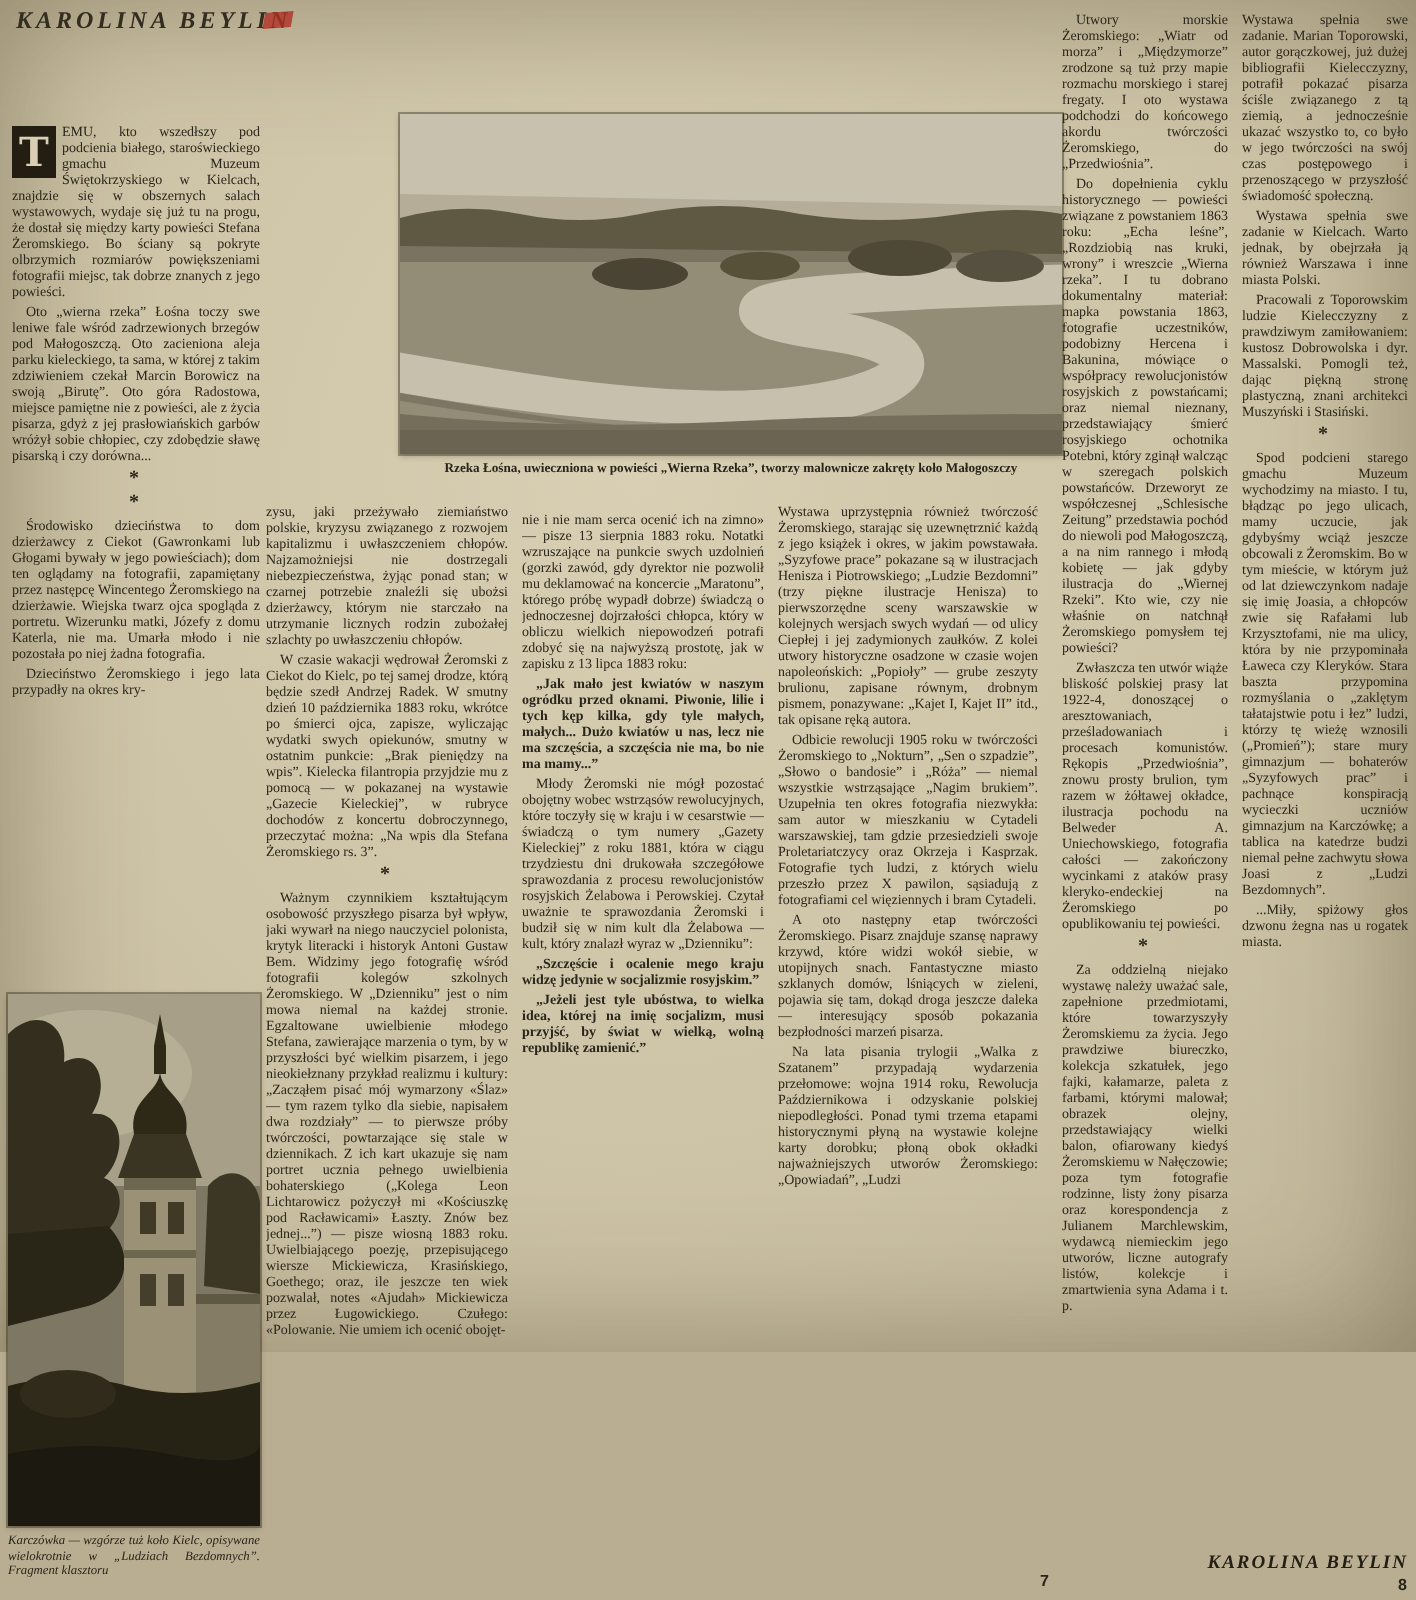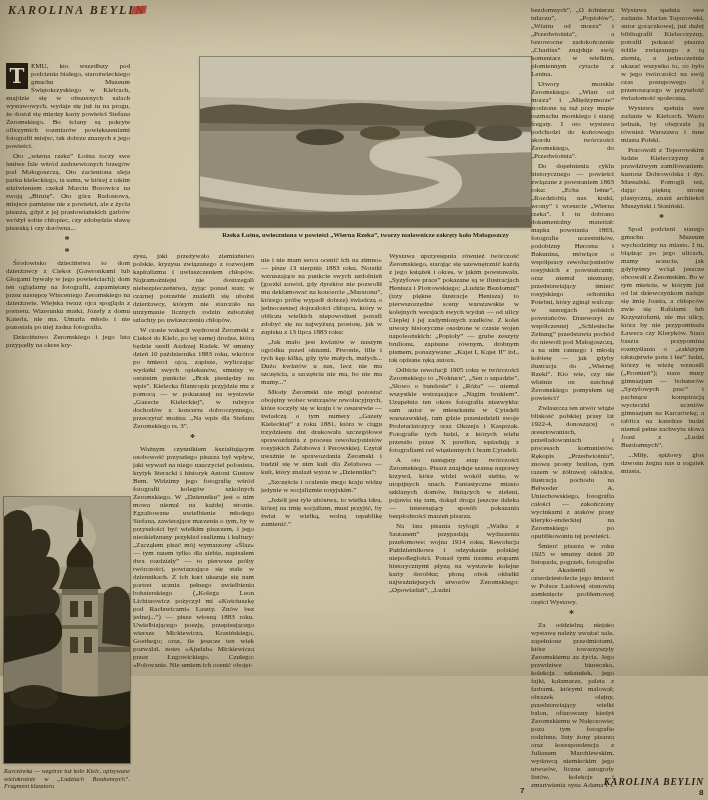--- a/index.html
+++ b/index.html
@@ -11,21 +11,21 @@
   .kicker{position:absolute;left:8px;top:3px;font:italic 700 12px/14px "Liberation Serif",serif;
     letter-spacing:2px;color:#332d20}
   .red-mark{position:absolute;left:132px;top:6px;width:14px;height:8px;background:#b03024;
     transform:skewX(-14deg) rotate(-4deg);opacity:.8}
   .headline{position:absolute;left:6px;top:13px;margin:0;white-space:nowrap;
     font:700 36px/44px "DejaVu Serif",serif;letter-spacing:2px;color:#1f1910}
   .red-square{display:inline-block;width:13px;height:13px;background:#b3271b;margin-left:9px}
   .col{position:absolute;font-size:7px;line-height:8px;text-align:justify;overflow:hidden;color:#2b261b}
   .col p{margin:0 0 2px;text-indent:7px}
   .col p.noindent{text-indent:0}
-  .col p.bold{font-weight:400}
+  .col p.bold{font-weight:700}
   .col p.sep{text-align:center;text-indent:0;font-weight:700;font-size:10px;line-height:9px;
     letter-spacing:2px;margin:3px 0;color:#2b261b}
   .dropcap{float:left;width:22px;height:26px;background:#231d12;color:#d8cfb4;
     font:700 20px/26px "DejaVu Serif",serif;text-align:center;margin:1px 3px 0 0}
   .col1{left:6px;top:62px;width:124px;height:432px}
   .col2{left:133px;top:252px;width:121px;height:544px}
   .col3{left:261px;top:256px;width:121px;height:544px}
   .col4{left:389px;top:252px;width:130px;height:544px}
   .col5{left:531px;top:6px;width:83px;height:786px}
   .col6{left:621px;top:6px;width:83px;height:748px}
@@ -94,25 +94,23 @@
       <p class="bold">„Szczęście i ocalenie mego kraju widzę jedynie w socjalizmie rosyjskim.”</p>
       <p class="bold">„Jeżeli jest tyle ubóstwa, to wielka idea, której na imię socjalizm, musi przyjść, by świat w wielką, wolną republikę zamienić.”</p>
     </div>
   <div class="col col4">
       <p class="noindent">Wystawa uprzystępnia również twórczość Żeromskiego, starając się uzewnętrznić każdą z jego książek i okres, w jakim powstawała. „Syzyfowe prace” pokazane są w ilustracjach Henisza i Piotrowskiego; „Ludzie Bezdomni” (trzy piękne ilustracje Henisza) to pierwszorzędne sceny warszawskie w kolejnych wersjach swych wydań — od ulicy Ciepłej i jej zadymionych zaułków. Z kolei utwory historyczne osadzone w czasie wojen napoleońskich: „Popioły” — grube zeszyty brulionu, zapisane równym, drobnym pismem, ponazywane: „Kajet I, Kajet II” itd., tak opisane ręką autora.</p>
       <p class="">Odbicie rewolucji 1905 roku w twórczości Żeromskiego to „Nokturn”, „Sen o szpadzie”, „Słowo o bandosie” i „Róża” — niemal wszystkie wstrząsające „Nagim brukiem”. Uzupełnia ten okres fotografia niezwykła: sam autor w mieszkaniu w Cytadeli warszawskiej, tam gdzie przesiedzieli swoje Proletariatczycy oraz Okrzeja i Kasprzak. Fotografie tych ludzi, z których wielu przeszło przez X pawilon, sąsiadują z fotografiami cel więziennych i bram Cytadeli.</p>
       <p class="">A oto następny etap twórczości Żeromskiego. Pisarz znajduje szansę naprawy krzywd, które widzi wokół siebie, w utopijnych snach. Fantastyczne miasto szklanych domów, lśniących w zieleni, pojawia się tam, dokąd droga jeszcze daleka — interesujący sposób pokazania bezpłodności marzeń pisarza.</p>
       <p class="">Na lata pisania trylogii „Walka z Szatanem” przypadają wydarzenia przełomowe: wojna 1914 roku, Rewolucja Październikowa i odzyskanie polskiej niepodległości. Ponad tymi trzema etapami historycznymi płyną na wystawie kolejne karty dorobku; płoną obok okładki najważniejszych utworów Żeromskiego: „Opowiadań”, „Ludzi</p>
     </div>
   <div class="col col5">
-      <p class="noindent">bezdomnych”, „O żołnierzu tułaczu”, „Popiołów”, „Wiatru od morza” i „Przedwiośnia”, a bezowocne zadokończenie „Charitas” znajduje swój komentarz w wielkim, płomiennym cytacie z Lenina.</p>
       <p class="">Utwory morskie Żeromskiego: „Wiatr od morza” i „Międzymorze” zrodzone są tuż przy mapie rozmachu morskiego i starej fregaty. I oto wystawa podchodzi do końcowego akordu twórczości Żeromskiego, do „Przedwiośnia”.</p>
       <p class="">Do dopełnienia cyklu historycznego — powieści związane z powstaniem 1863 roku: „Echa leśne”, „Rozdziobią nas kruki, wrony” i wreszcie „Wierna rzeka”. I tu dobrano dokumentalny materiał: mapka powstania 1863, fotografie uczestników, podobizny Hercena i Bakunina, mówiące o współpracy rewolucjonistów rosyjskich z powstańcami; oraz niemal nieznany, przedstawiający śmierć rosyjskiego ochotnika Potebni, który zginął walcząc w szeregach polskich powstańców. Drzeworyt ze współczesnej „Schlesische Zeitung” przedstawia pochód do niewoli pod Małogoszczą, a na nim rannego i młodą kobietę — jak gdyby ilustracja do „Wiernej Rzeki”. Kto wie, czy nie właśnie on natchnął Żeromskiego pomysłem tej powieści?</p>
       <p class="">Zwłaszcza ten utwór wiąże bliskość polskiej prasy lat 1922-4, donoszącej o aresztowaniach, prześladowaniach i procesach komunistów. Rękopis „Przedwiośnia”, znowu prosty brulion, tym razem w żółtawej okładce, ilustracja pochodu na Belweder A. Uniechowskiego, fotografia całości — zakończony wycinkami z ataków prasy kleryko-endeckiej na Żeromskiego po opublikowaniu tej powieści.</p>
-      <p class="">Śmierć pisarza w roku 1925 w smutny dzień 20 listopada, pogrzeb, fotografie z Akademii w czterdziestolecie jego śmierci w Polsce Ludowej stanowią zamknięcie problemowej części Wystawy.</p>
       <p class="sep">*</p>
       <p class="">Za oddzielną niejako wystawę należy uważać sale, zapełnione przedmiotami, które towarzyszyły Żeromskiemu za życia. Jego prawdziwe biureczko, kolekcja szkatułek, jego fajki, kałamarze, paleta z farbami, którymi malował; obrazek olejny, przedstawiający wielki balon, ofiarowany kiedyś Żeromskiemu w Nałęczowie; poza tym fotografie rodzinne, listy żony pisarza oraz korespondencja z Julianem Marchlewskim, wydawcą niemieckim jego utworów, liczne autografy listów, kolekcje i zmartwienia syna Adama i t. p.</p>
     </div>
   <div class="col col6">
       <p class="noindent">Wystawa spełnia swe zadanie. Marian Toporowski, autor gorączkowej, już dużej bibliografii Kielecczyzny, potrafił pokazać pisarza ściśle związanego z tą ziemią, a jednocześnie ukazać wszystko to, co było w jego twórczości na swój czas postępowego i przenoszącego w przyszłość świadomość społeczną.</p>
       <p class="">Wystawa spełnia swe zadanie w Kielcach. Warto jednak, by obejrzała ją również Warszawa i inne miasta Polski.</p>
       <p class="">Pracowali z Toporowskim ludzie Kielecczyzny z prawdziwym zamiłowaniem: kustosz Dobrowolska i dyr. Massalski. Pomogli też, dając piękną stronę plastyczną, znani architekci Muszyński i Stasiński.</p>
       <p class="sep">*</p>
       <p class="">Spod podcieni starego gmachu Muzeum wychodzimy na miasto. I tu, błądząc po jego ulicach, mamy uczucie, jak gdybyśmy wciąż jeszcze obcowali z Żeromskim. Bo w tym mieście, w którym już od lat dziewczynkom nadaje się imię Joasia, a chłopców zwie się Rafałami lub Krzysztofami, nie ma ulicy, która by nie przypominała Ławeca czy Kleryków. Stara baszta przypomina rozmyślania o „zaklętym tałatajstwie potu i łez” ludzi, którzy tę wieżę wznosili („Promień”); stare mury gimnazjum — bohaterów „Syzyfowych prac” i pachnące konspiracją wycieczki uczniów gimnazjum na Karczówkę; a tablica na katedrze budzi niemal pełne zachwytu słowa Joasi z „Ludzi Bezdomnych”.</p>
       <p class="">...Miły, spiżowy głos dzwonu żegna nas u rogatek miasta.</p>

